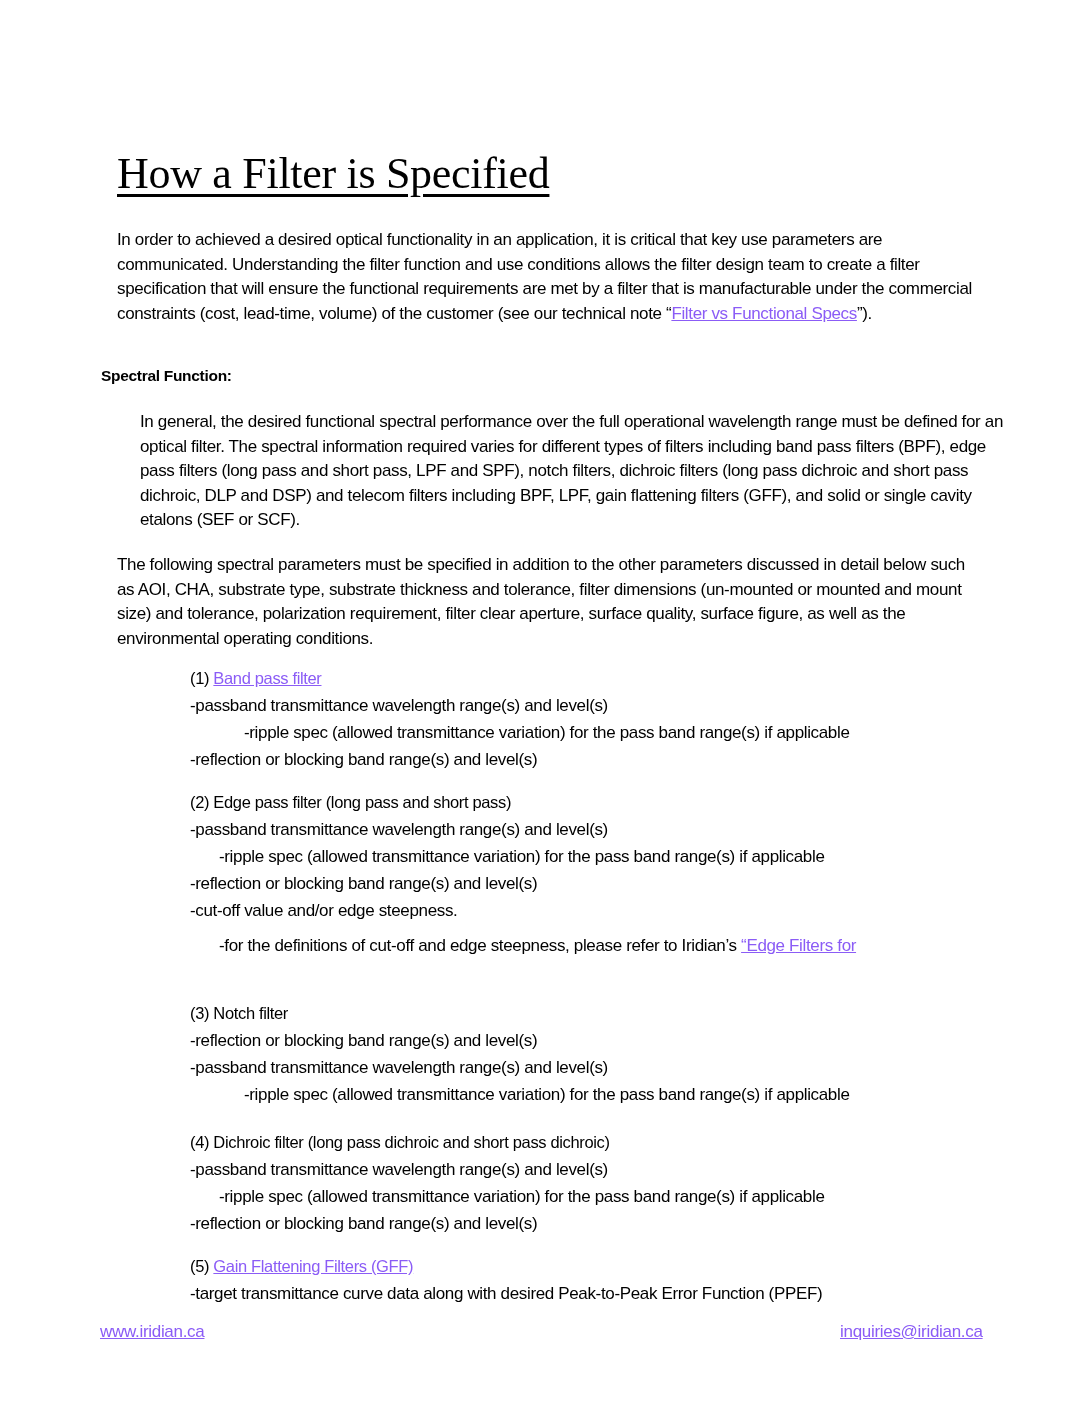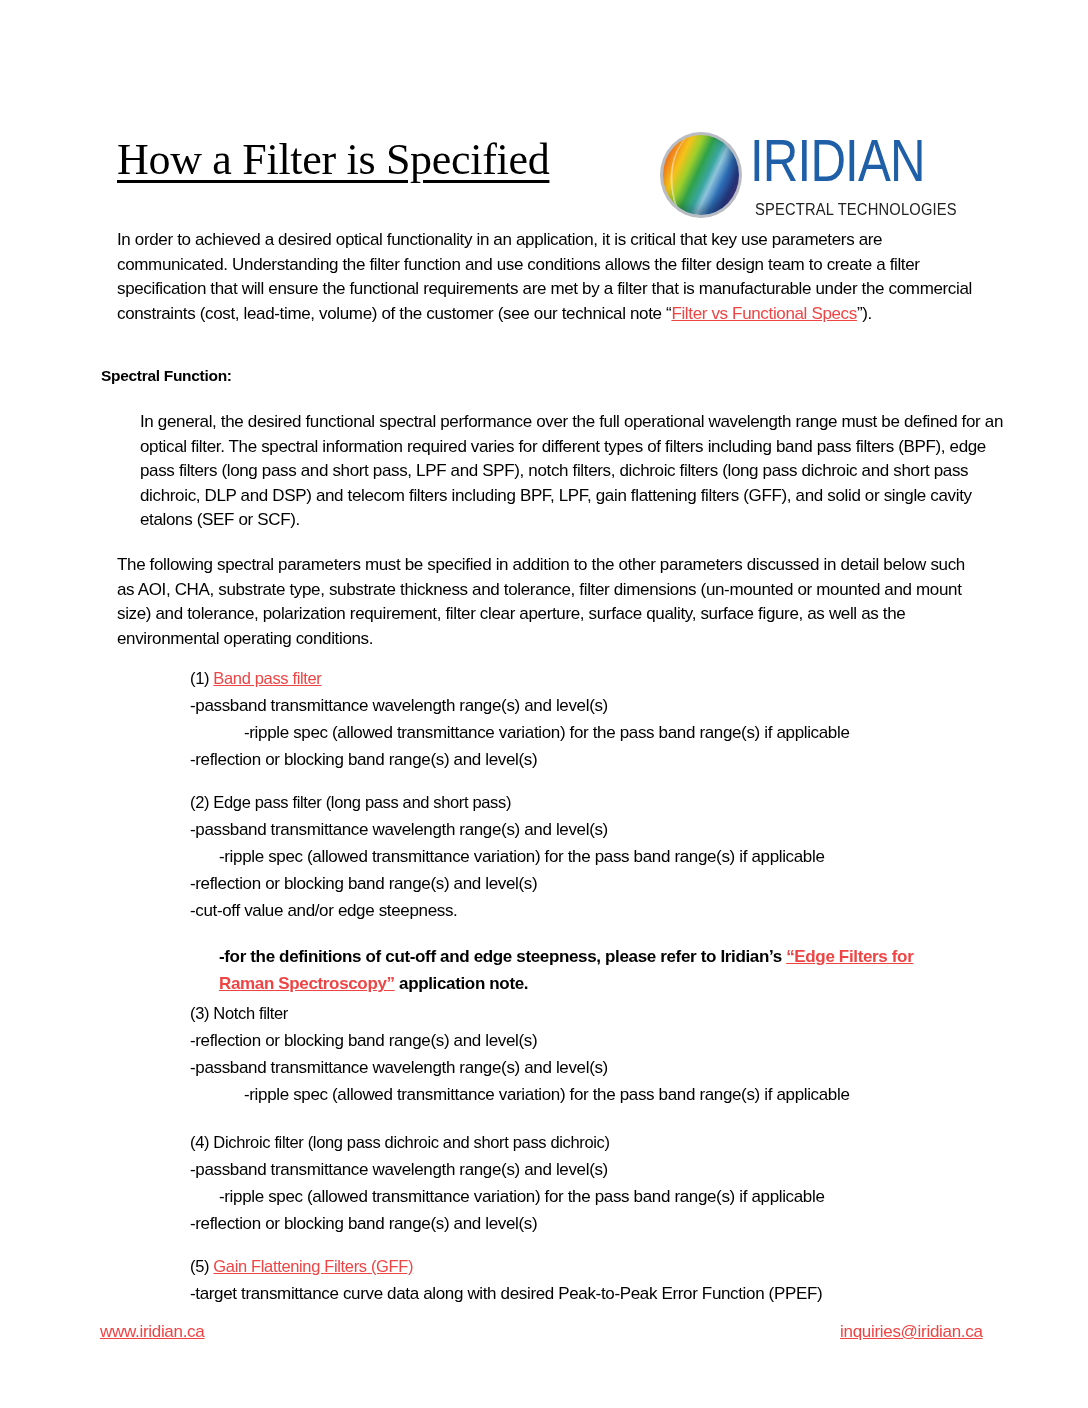--- a/index.html
+++ b/index.html
@@ -1,20 +1,20 @@
 <!DOCTYPE html>
 <html><head>
 <meta charset="utf-8">
 <style>
   html, body { margin: 0; padding: 0; background: #ffffff; }
   body { width: 1088px; height: 1408px; position: relative; overflow: hidden;
          font-family: "Liberation Sans", sans-serif; color: #000; }
   .page { position: absolute; left: 0; top: 0; width: 1088px; height: 1408px; }
 
-  .title { position: absolute; left: 117px; top: 132px; font-family: "Liberation Serif", serif;
+  .title { position: absolute; left: 117px; top: 146px; font-family: "Liberation Serif", serif;
            font-size: 44px; line-height: 56px; text-decoration: underline; text-decoration-thickness: 3px;
            text-underline-offset: 6px; letter-spacing: -0.3px; }
 
   .logo { position: absolute; left: 660px; top: 132px; width: 320px; height: 92px; }
   .logo-orb { position: absolute; left: 0; top: 0; width: 82px; height: 86px; border-radius: 50%;
               border: 3px solid #b9bcc2; box-sizing: border-box; overflow: hidden;
               background: linear-gradient(115deg, #e8441f 0%, #f07a1c 14%, #f6c21a 26%, #9fcf2b 36%,
                          #2fa24a 46%, #3aa6a2 56%, #8ec4dc 62%, #2d6fb8 72%, #2a3f93 82%, #6a3c9a 92%, #4b2a7b 100%);
               box-shadow: inset -6px -6px 10px rgba(0,0,0,0.25); }
   .logo-orb::after { content: ""; position: absolute; left: 8px; top: -10px; width: 90px; height: 120px;
@@ -23,44 +23,39 @@
                font-size: 60px; line-height: 70px; color: #1f5fa8; letter-spacing: -1px; transform: scaleX(0.82); transform-origin: left top; }
   .logo-sub { position: absolute; left: 95px; top: 68px; font-size: 16px; line-height: 20px; color: #222;
               transform: scaleX(0.92); transform-origin: left top; letter-spacing: 0.2px; }
 
   .para { position: absolute; font-size: 17px; line-height: 24.5px; letter-spacing: -0.35px; }
   .p1 { left: 117px; top: 228px; width: 865px; }
   .heading { position: absolute; left: 101px; top: 367px; font-size: 15.5px; font-weight: bold; letter-spacing: -0.3px; }
   .p2 { left: 117px; top: 410px; width: 865px; margin-left: 23px; }
   .p3 { left: 117px; top: 553px; width: 865px; }
 
-  a.link { color: #ef4444; text-decoration: underline; }
+  a.link { color: #8b5cf6; text-decoration: underline; }
 
   .sec { position: absolute; left: 190px; font-size: 17px; line-height: 27px; letter-spacing: -0.35px; }
   .sec .h { font-weight: normal; font-size: 16.5px; }
   .sec .l { white-space: nowrap; }
   .ind1 { padding-left: 29px; }
   .ind2 { padding-left: 54px; }
 
   .footer { position: absolute; top: 1322px; font-size: 17px; letter-spacing: -0.3px; }
   .f-left { left: 100px; }
   .f-right { left: 840px; }
 </style>
 </head>
 <body>
 
 <div class="page">
 
   <div class="title">How a Filter is Specified</div>
 
-  <div class="logo">
-    <div class="logo-orb"></div>
-    <div class="logo-word">IRIDIAN</div>
-    <div class="logo-sub">SPECTRAL TECHNOLOGIES</div>
-  </div>
 
   <div class="para p1">
     <span>In order to achieved a desired optical functionality in an application, it is critical that key use parameters are communicated.  Understanding the filter function and use conditions allows the filter design team to create a filter specification that will ensure the functional requirements are met by a filter that is manufacturable under the commercial constraints (cost, lead-time, volume) of the customer (see our technical note “</span><a class="link" href="#">Filter vs Functional Specs</a><span>”).</span>
   </div>
 
   <div class="heading">Spectral Function:</div>
 
   <div class="para p2">In general, the desired functional spectral performance over the full operational wavelength range must be defined for an optical filter.  The spectral information required varies for different types of filters including band pass filters (BPF), edge pass filters (long pass and short pass, LPF and SPF), notch filters, dichroic filters (long pass dichroic and short pass dichroic, DLP and DSP) and telecom filters including BPF, LPF, gain flattening filters (GFF), and solid or single cavity etalons (SEF or SCF).</div>
 
   <div class="para p3">The following spectral parameters must be specified in addition to the other parameters discussed in detail below such as AOI, CHA, substrate type, substrate thickness and tolerance, filter dimensions (un-mounted or mounted and mount size) and tolerance, polarization requirement, filter clear aperture, surface quality, surface figure, as well as the environmental operating conditions.</div>
@@ -77,23 +72,22 @@
 
   <div class="sec" style="top:789px;">
     <div class="l h">
       <span>(2)</span>
       <span>Edge pass filter (long pass and short pass)</span>
     </div>
     <div class="l">-passband transmittance wavelength range(s) and level(s)</div>
     <div class="l ind1">-ripple spec (allowed transmittance variation) for the pass band range(s) if applicable</div>
     <div class="l">-reflection or blocking band range(s) and level(s)</div>
     <div class="l">-cut-off value and/or edge steepness.</div>
-    <div class="ind1" style="margin-top:19px;font-weight:bold;">
+    <div class="ind1" style="margin-top:8px;">
       <div class="l"><span>-for the definitions of cut-off and edge steepness, please refer to Iridian’s </span><a class="link" href="#">“Edge Filters for</a></div>
-      <div class="l"><a class="link" href="#">Raman Spectroscopy”</a><span> application note.</span></div>
     </div>
   </div>
 
   <div class="sec" style="top:1000px;">
     <div class="l h">
       <span>(3)</span>
       <span>Notch filter</span>
     </div>
     <div class="l">-reflection or blocking band range(s) and level(s)</div>
     <div class="l">-passband transmittance wavelength range(s) and level(s)</div>

